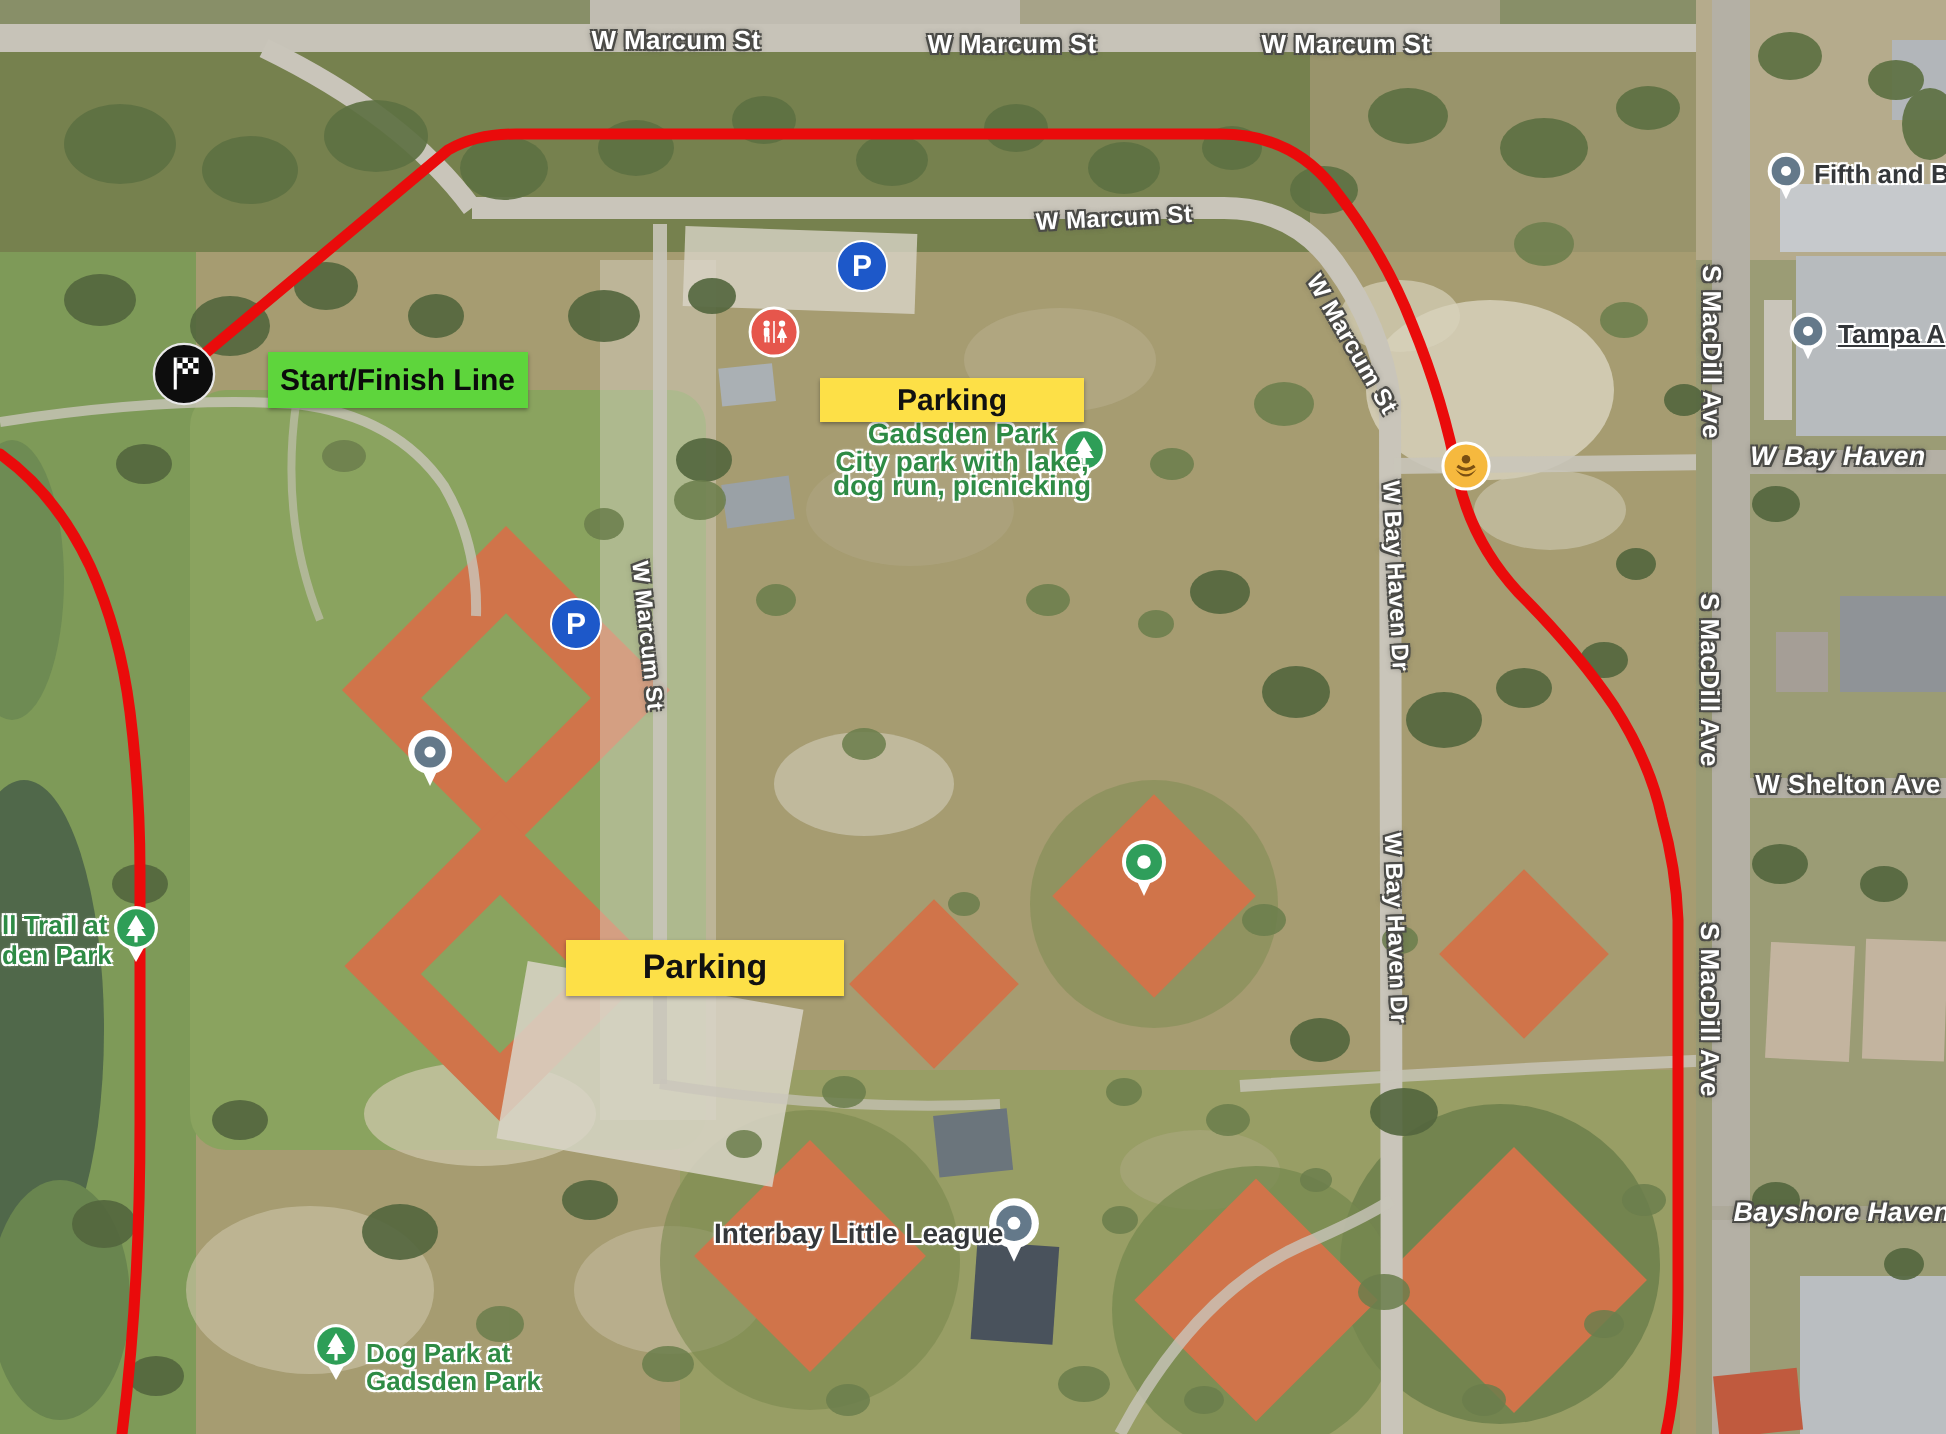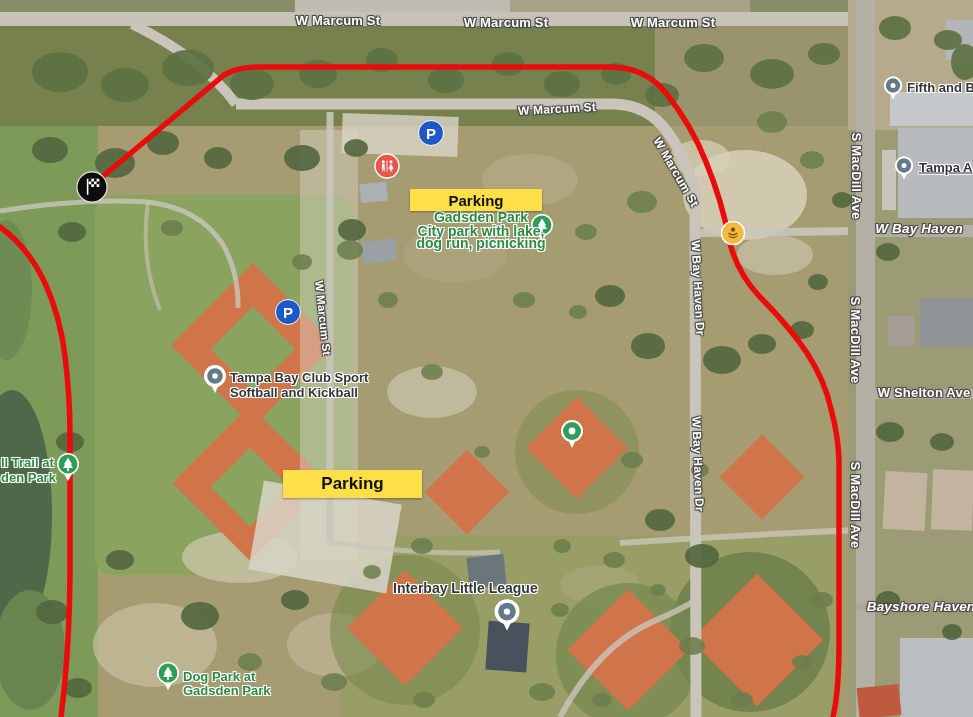--- a/index.html
+++ b/index.html
@@ -361,20 +361,21 @@
 
   <div class="icon" style="left:904px;top:168px;width:20px;height:26px;">
     <svg width="20" height="26" viewBox="0 0 24 30">
       <path d="M12 29 L7.5 19.5 L16.5 19.5 Z" fill="#fff"></path>
       <circle cx="12" cy="12" r="11" fill="#fff"></circle>
       <circle cx="12" cy="12" r="8.6" fill="#64798a"></circle>
       <circle cx="12" cy="12" r="3" fill="#fff"></circle>
     </svg>
   </div>
 
+  <div class="start-box" style="left:134px;top:176px;">Start/Finish Line</div>
 
   <div class="parking-box" style="left:410px;top:142px;width:132px;height:22px;font-size:15px;">Parking</div>
 
   <div class="parking-box" style="left:283px;top:423px;width:139px;height:28px;font-size:17px;">Parking</div>
 
   <div class="slabel" style="left:338px;top:20px;">W Marcum St</div>
   <div class="slabel" style="left:506px;top:22px;">W Marcum St</div>
   <div class="slabel" style="left:673px;top:22px;">W Marcum St</div>
   <div class="slabel s12" style="left:557px;top:109px;--r:-3deg;">W Marcum St</div>
   <div class="slabel s12" style="left:676px;top:172px;--r:60deg;">W Marcum St</div>
@@ -387,26 +388,22 @@
   <div class="slabel s14" style="left:919px;top:228px;">W Bay Haven</div>
   <div class="slabel" style="left:924px;top:392px;">W Shelton Ave</div>
   <div class="slabel s14" style="left:921px;top:606px;">Bayshore Haven</div>
 
   <div class="glabel centered" style="left:481px;top:229px;">
     <div class="gp-title">Gadsden Park</div>
     <div class="gp-sub">City park with lake,</div>
     <div class="gp-sub">dog run, picnicking</div>
   </div>
 
-  <div class="plabel" style="left:230px;top:385px;">
-    <div>Tampa Bay Club Sport</div>
-    <div>Softball and Kickball</div>
-  </div>
-
-  <div class="plabel" style="left:357px;top:588px;font-size:14px;margin-left:36px;">Interbay Little League</div>
+
+  <div class="plabel" style="left:357px;top:617px;font-size:14px;">Interbay Little League</div>
 
   <div class="glabel" style="left:183px;top:684px;">
     <div>Dog Park at</div>
     <div>Gadsden Park</div>
   </div>
 
   <div class="glabel" style="left:1px;top:470px;font-size:13px;line-height:15px;">
     <div>ll Trail at</div>
     <div>den Park</div>
   </div>

